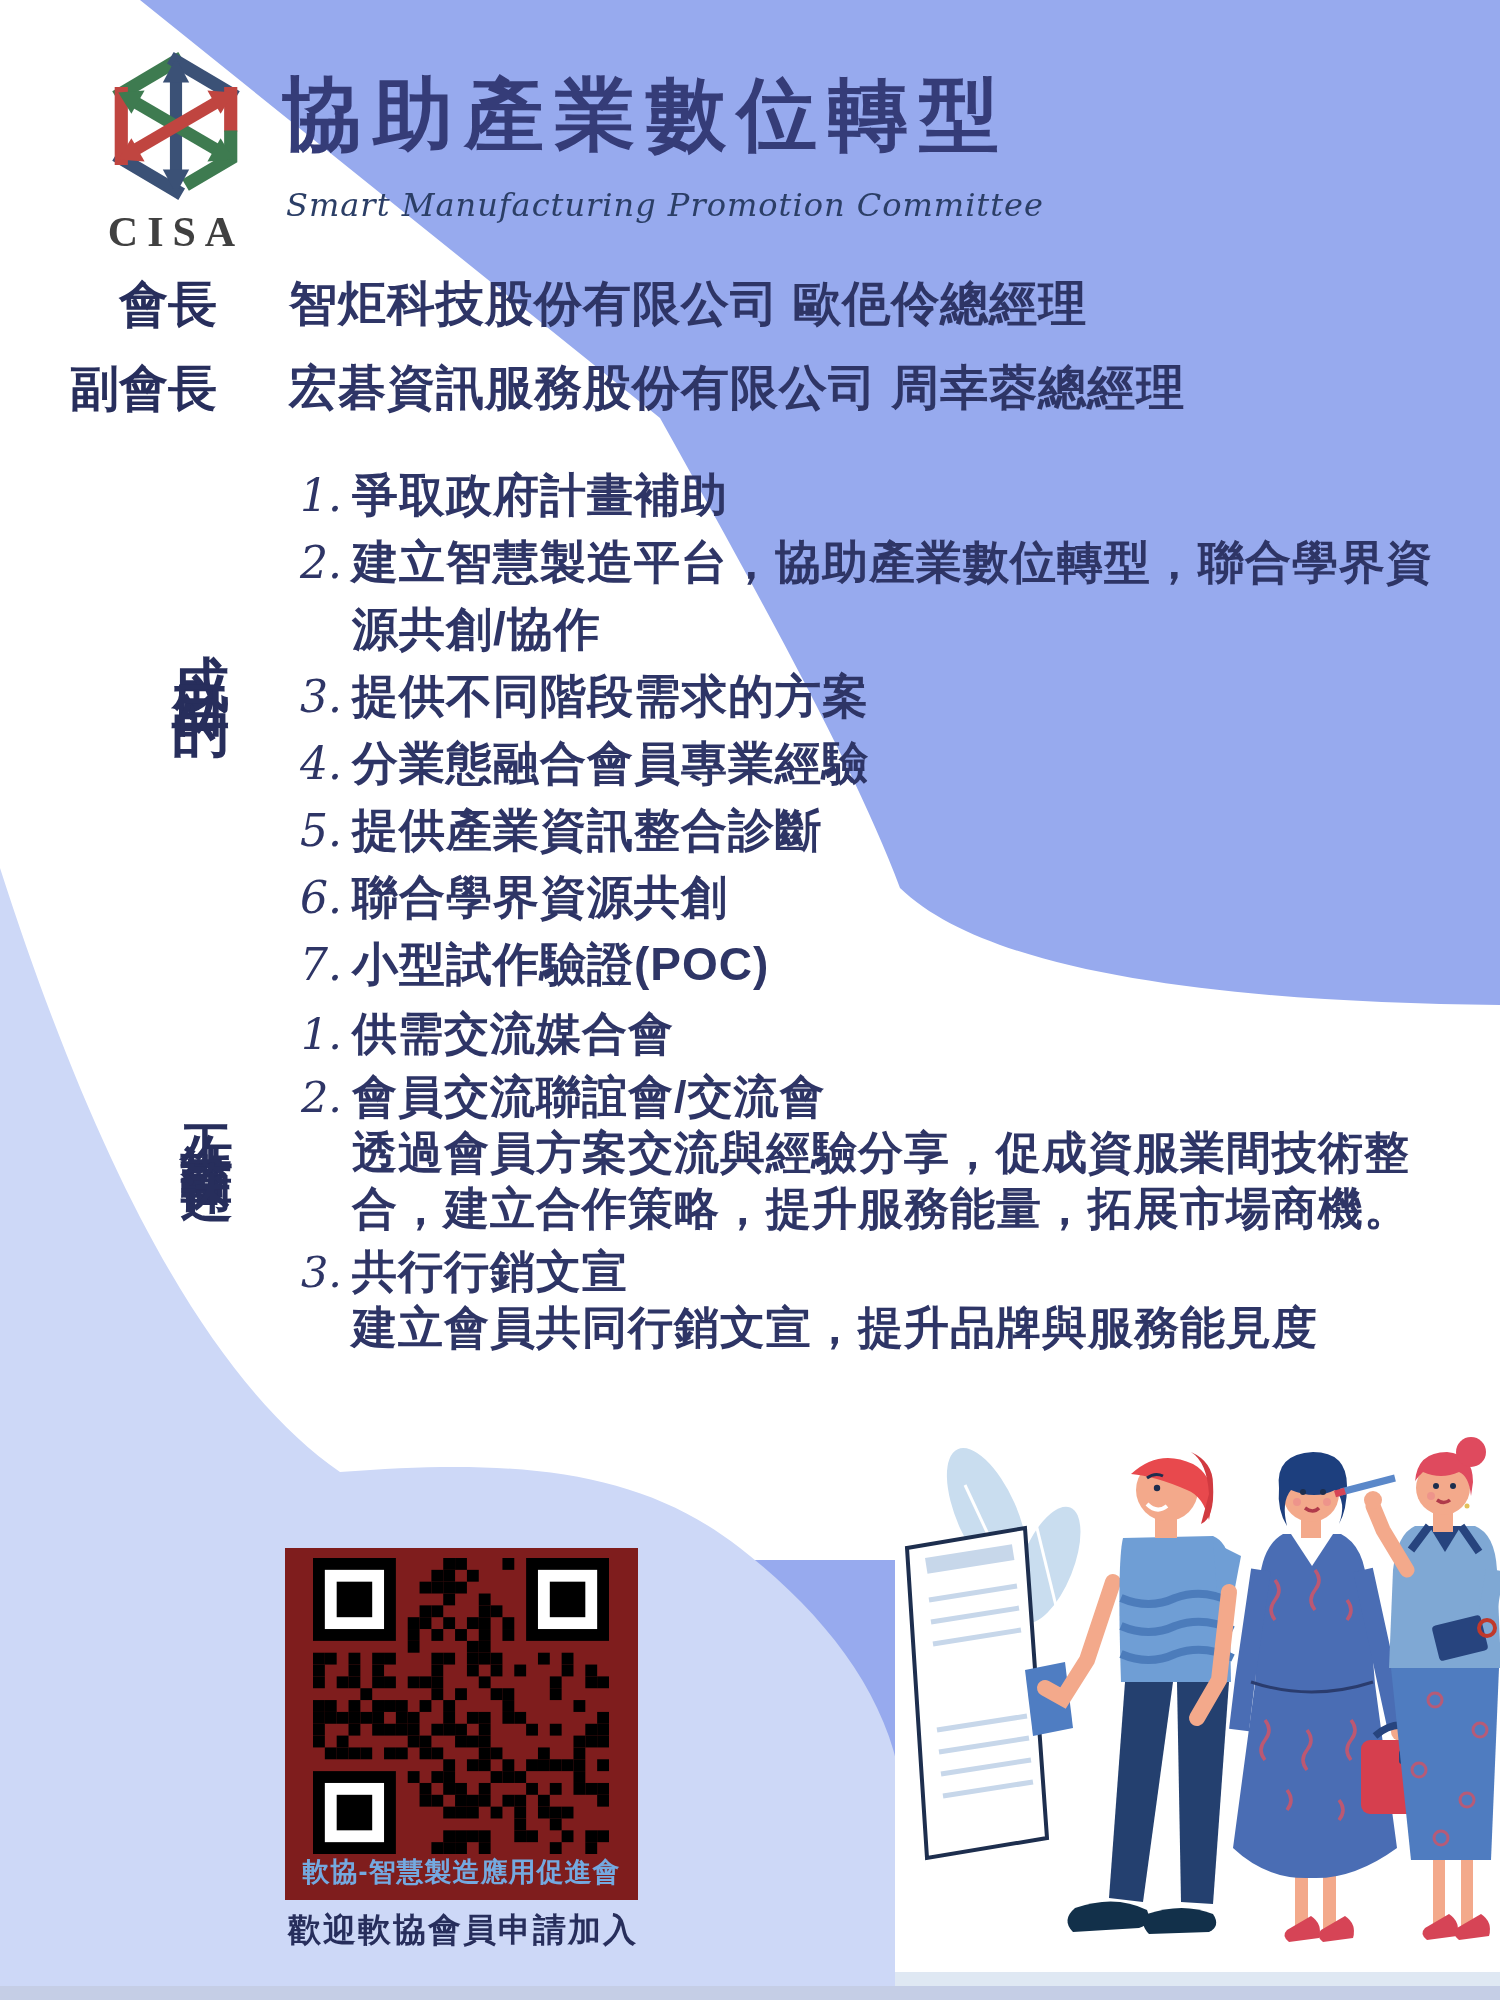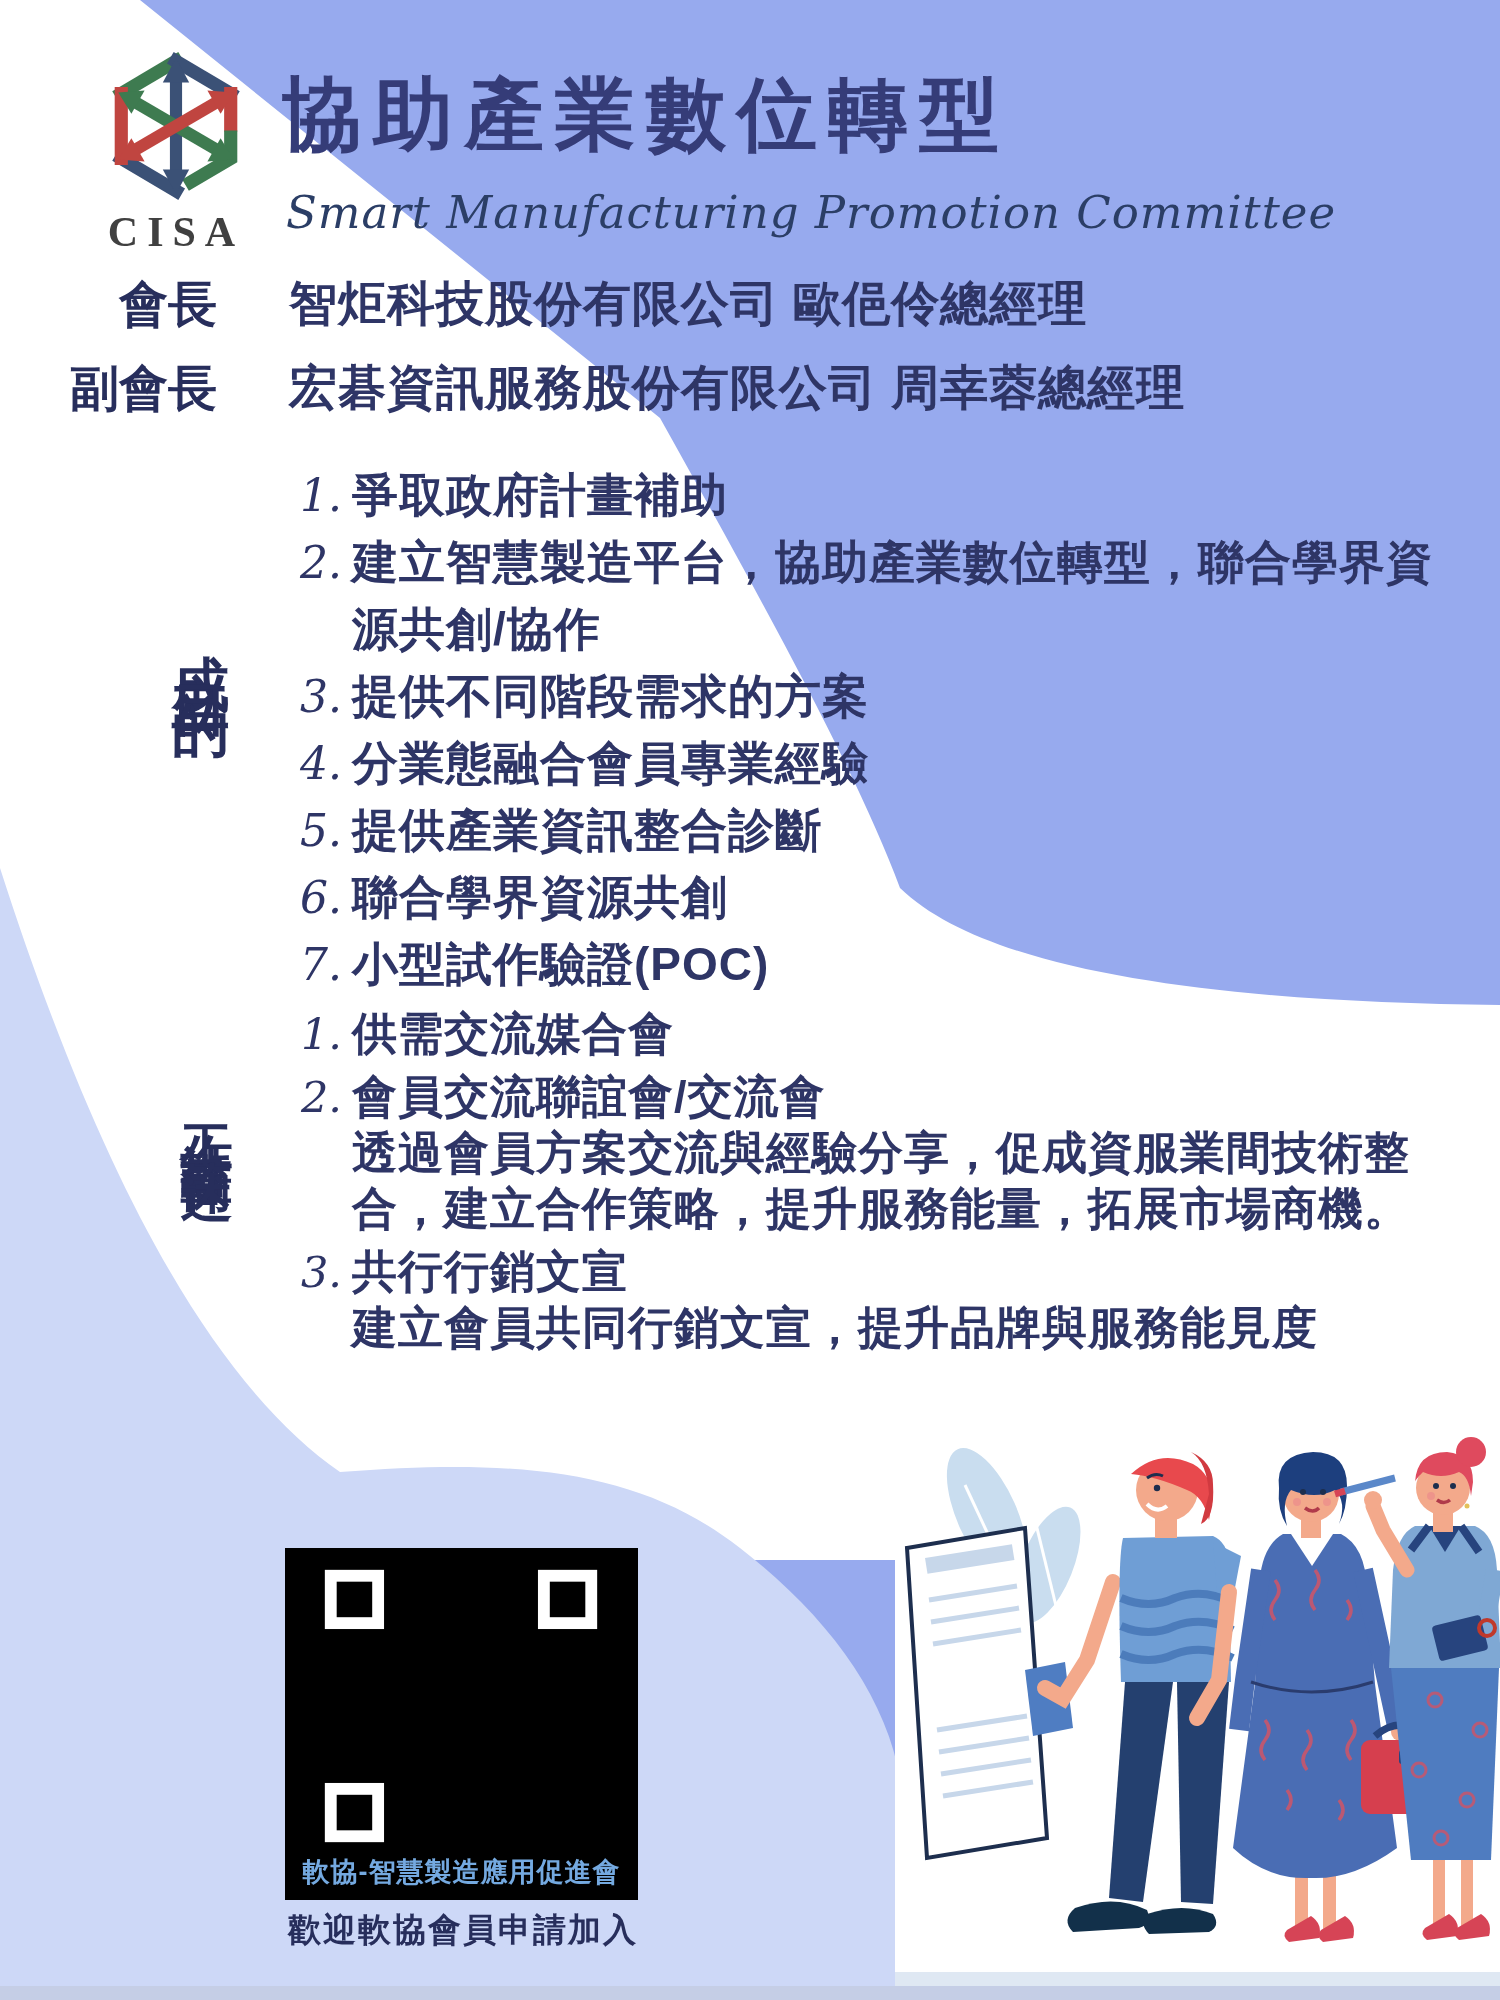--- a/index.html
+++ b/index.html
@@ -16,21 +16,21 @@
   .logo-wrap{left:86px;top:50px;width:180px;text-align:center;}
   .logo-acronym{
     font-family:"Liberation Serif","DejaVu Serif",serif;
     font-weight:700;font-size:42px;letter-spacing:9px;color:#404040;margin-top:2px;
   }
   .title-zh{
     left:282px;top:62px;font-size:80px;font-weight:800;color:#353c78;letter-spacing:11px;white-space:nowrap;
   }
   .title-en{
     left:286px;top:186px;font-family:"DejaVu Serif","Liberation Serif",serif;
-    font-style:italic;font-size:45px;color:#2b3e66;white-space:nowrap;letter-spacing:1px;
+    font-style:italic;font-size:32px;color:#2b3e66;white-space:nowrap;letter-spacing:1px;
   }
   
   .leaders{left:62px;top:272px;width:1400px;}
   .leader-row{display:flex;align-items:flex-start;margin-bottom:18px;}
   .leader-role{width:155px;text-align:right;font-size:49px;font-weight:800;color:#272e5c;flex:0 0 155px;}
   .leader-desc{margin-left:72px;font-size:48px;font-weight:700;color:#2e3566;white-space:nowrap;letter-spacing:1px;}
   
   .v-label{
     writing-mode:vertical-rl;text-orientation:upright;
     font-weight:800;color:#272e5c;
@@ -48,21 +48,21 @@
   .purpose-item .num{font-size:44px;line-height:67px;}
   .purpose-item .txt{flex:1;letter-spacing:1px;}
   .work-list{left:300px;top:1006px;width:1170px;}
   .work-item{display:flex;font-size:45px;font-weight:700;line-height:56px;color:#2e3566;margin-bottom:7px;}
   .work-item .num{font-size:43px;line-height:56px;}
   .work-item .content{flex:1;letter-spacing:1px;}
   .work-title{font-weight:700;}
   .work-desc{font-weight:700;}
   
   .qr-card{
-    left:285px;top:1548px;width:353px;height:352px;background:#000000;
+    left:285px;top:1548px;width:353px;height:352px;background:#7f1d1d;
   }
   .qr-caption{
     position:absolute;left:0;right:0;top:306px;text-align:center;
     font-size:27px;font-weight:800;color:#74a9e0;letter-spacing:1px;white-space:nowrap;
   }
   .qr-note{
     left:253px;top:1908px;width:420px;text-align:center;
     font-size:33px;font-weight:800;color:#272e5c;letter-spacing:2px;white-space:nowrap;
   }
   

